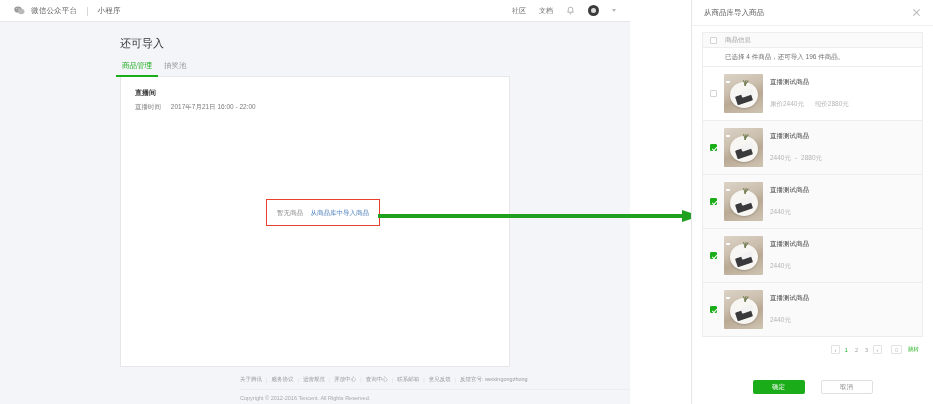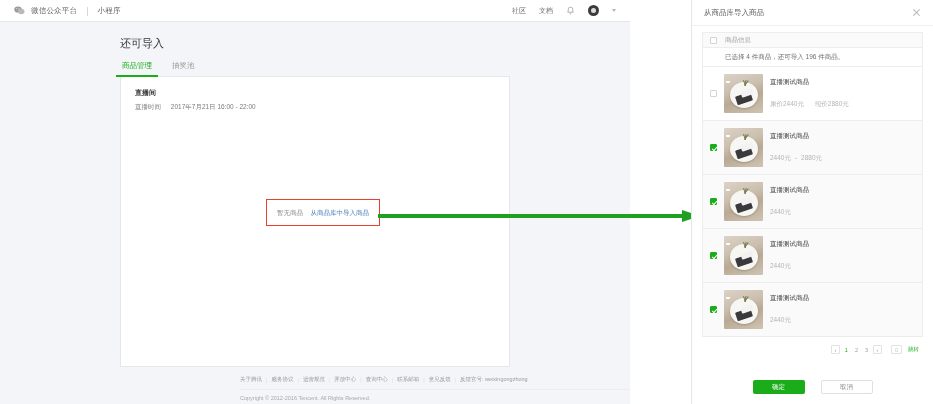--- a/index.html
+++ b/index.html
@@ -19,21 +19,21 @@
   .brand-sep { color:#c9c9c9; margin:0 3px; }
   .top-right { margin-left:auto; display:flex; align-items:center; gap:13px; }
   .top-link { font-size:7px; color:#6b6b6b; }
   .bell { width:9px; height:9px; }
   .avatar { width:11px; height:11px; border-radius:50%; background:#3b3b3b; position:relative; }
   .avatar::after { content:""; position:absolute; left:3px; top:2.5px; width:5px; height:5px; border-radius:50%; background:#ddd; }
   .caret { width:0;height:0;border-left:2.5px solid transparent;border-right:2.5px solid transparent;border-top:3px solid #b5b5b5; }
 
   .page-wrap { padding:14px 0 0 120px; }
   .page-title { font-size:11px; color:#353535; font-weight:normal; margin-bottom:10px; }
-  .tabs { display:flex; gap:16px; border-bottom:1px solid #e7e7eb; width:390px; }
+  .tabs { display:flex; gap:8px; border-bottom:1px solid #e7e7eb; width:390px; }
   .tab { font-size:7.5px; padding:0 2px 5px 2px; color:#9a9a9a; position:relative; }
   .tab.active { color:#1aad19; }
   .tab.active::after { content:""; position:absolute; left:-4px; right:-4px; bottom:-1px; height:2px; background:#1aad19; }
 
   .card { width:390px; background:#fff; border:1px solid #e7e7eb; border-top:none; height:290px; position:relative; }
   .live-info { padding:11px 14px 0 14px; }
   .live-title { font-size:7px; color:#353535; margin-bottom:5px; font-weight:bold; }
   .live-row { font-size:6.5px; color:#7b7b7b; }
   .live-row .lbl { display:inline-block; width:34px; }
 

